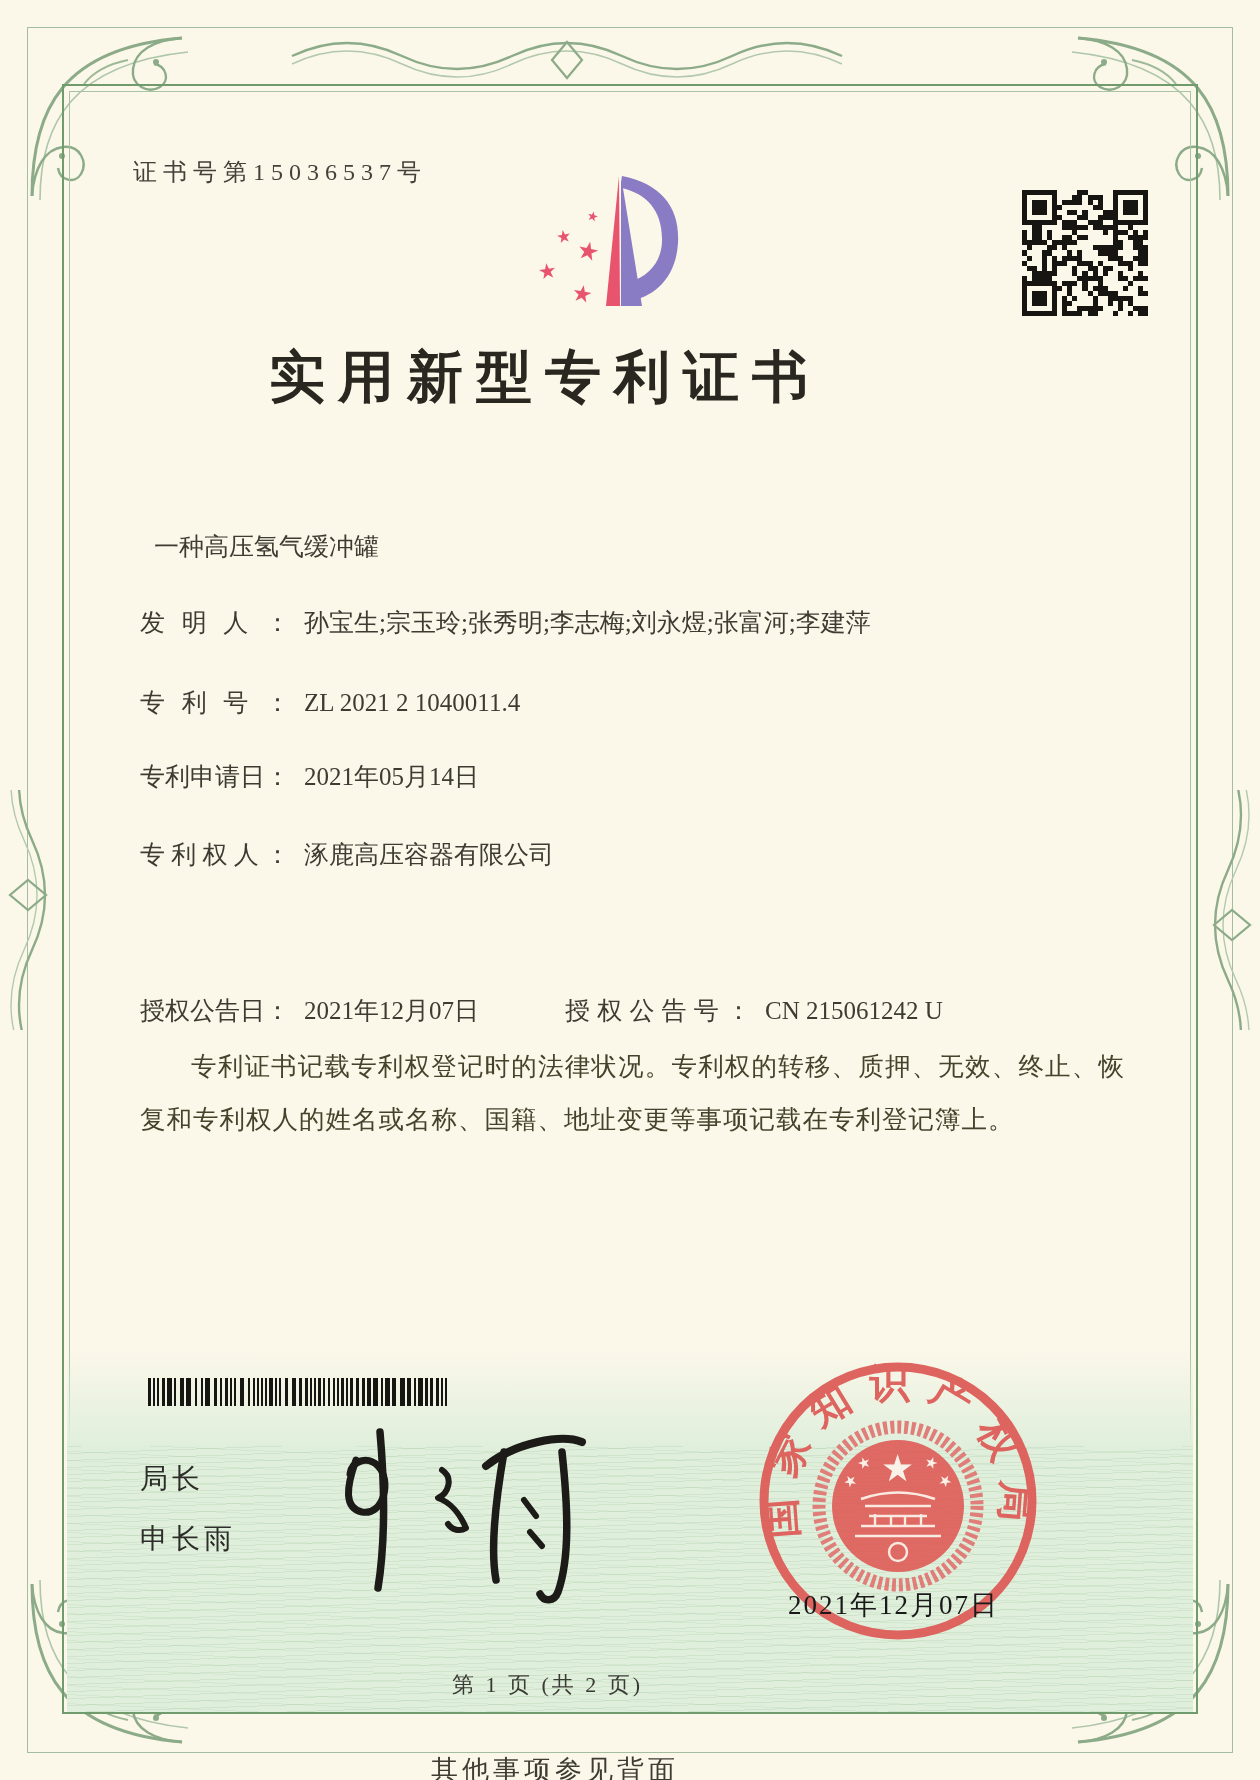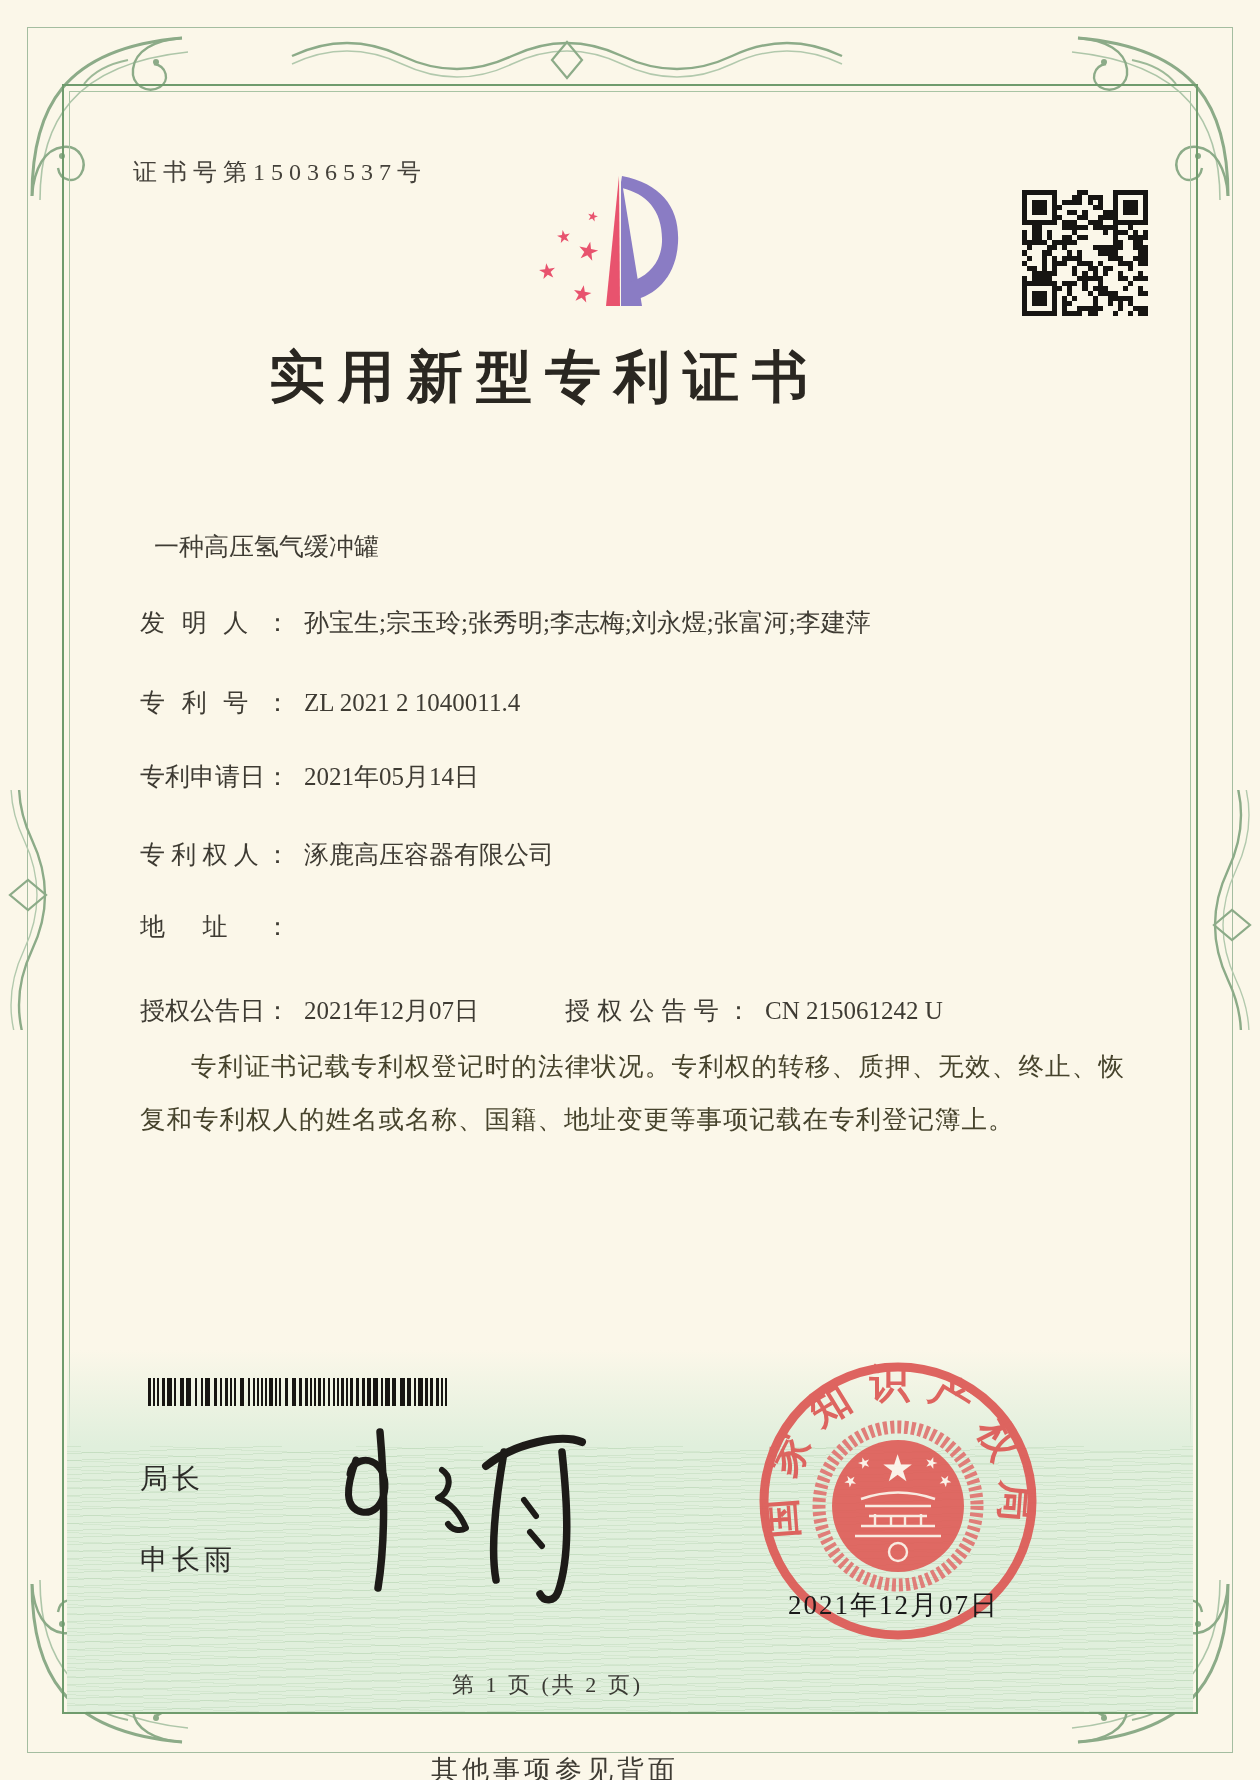--- a/index.html
+++ b/index.html
@@ -74,21 +74,21 @@
   .barcode .bar{background:#171512;height:100%;}
   .barcode .gap{background:transparent;height:100%;}
   .qr{
     position:absolute;left:1022px;top:190px;width:126px;height:126px;z-index:1;
     display:grid;grid-template-columns:repeat(25,1fr);grid-template-rows:repeat(25,1fr);
   }
   .qr .m{background:#171512;}
   .signer-title{position:absolute;left:140px;top:1460px;font-size:28px;z-index:1;
     font-family:"Liberation Sans","DejaVu Sans",sans-serif;color:#2c2c28;letter-spacing:4px;}
   .signer-name{position:absolute;left:140px;top:1520px;font-size:28px;z-index:1;
-    font-family:"Liberation Sans","DejaVu Sans",sans-serif;color:#2c2c28;letter-spacing:4px;margin-top:21px;}
+    font-family:"Liberation Sans","DejaVu Sans",sans-serif;color:#2c2c28;letter-spacing:4px;}
   .signature{position:absolute;left:300px;top:1408px;z-index:2;}
   .seal{position:absolute;left:753px;top:1356px;z-index:1;opacity:.93;}
   .seal-date{
     position:absolute;left:788px;top:1587px;z-index:2;font-size:27px;color:#191919;
     letter-spacing:2px;
   }
   .page-info{
     position:absolute;left:0;right:165px;top:1670px;text-align:center;z-index:1;
     font-size:22px;color:#3a3a34;letter-spacing:3px;
   }
@@ -806,21 +806,20 @@
 </div>
 <div class="frow" style="top:760px">
   <span class="jlabel">专利申请日：</span>
   <span class="fvalue">2021年05月14日</span>
 </div>
 <div class="frow" style="top:838px">
   <span class="jlabel">专利权人：</span>
   <span class="fvalue">涿鹿高压容器有限公司</span>
 </div>
 <div class="frow" style="top:910px">
-  <span class="jlabel">地址：</span>
 </div>
 <div class="frow" style="top:994px">
   <span class="jlabel">授权公告日：</span>
   <span class="fvalue">2021年12月07日</span>
 </div>
 <div class="frow grant-no" style="top:994px">
   <span class="jlabel wide">授权公告号：</span>
   <span class="fvalue">CN 215061242 U</span>
 </div>
 

